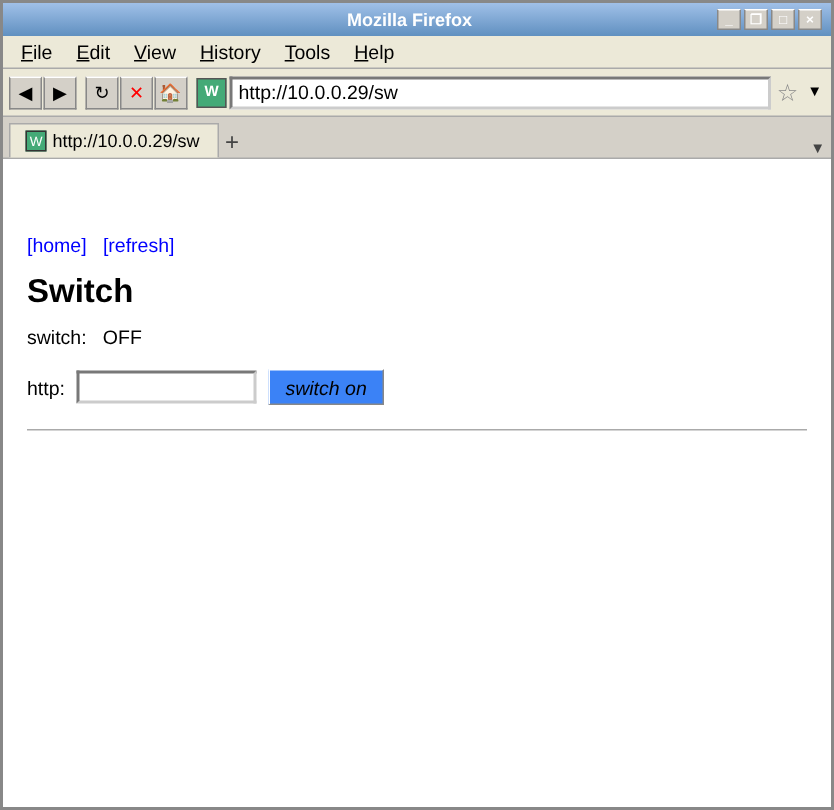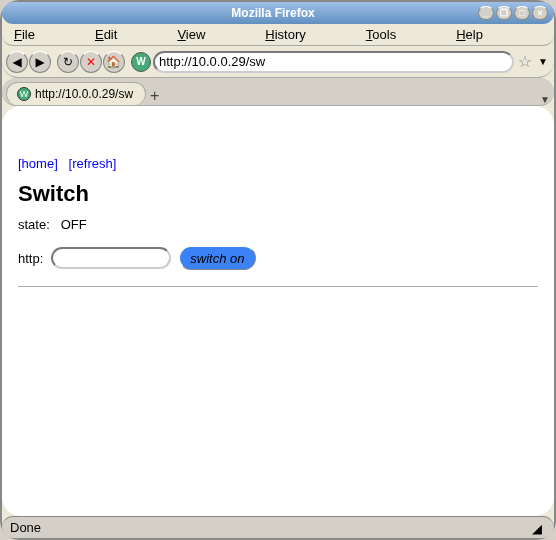--- a/index.html
+++ b/index.html
@@ -1,15 +1,15 @@
 <!DOCTYPE html>
 <html><head>
   <meta charset="utf-8">
   <style>
-    * { margin: 0; padding: 0; box-sizing: border-box; border-radius: 19px; }
+    * { margin: 0; padding: 0; box-sizing: border-box; }
     body { font-family: Arial, sans-serif; font-size: 13px; background: #d4d0c8; width: 556px; height: 540px; overflow: hidden; }
 
     
     .window { width: 556px; height: 540px; display: flex; flex-direction: column; border: 2px solid #888; background: #ece9d8; }
 
     
     .titlebar {
       background: linear-gradient(to bottom, #a0c0e8, #6090c0);
       height: 22px;
       display: flex;
@@ -35,21 +35,20 @@
 
     
     .menubar {
       background: #ece9d8;
       height: 22px;
       display: flex;
       align-items: center;
       padding: 0 4px;
       border-bottom: 1px solid #aaa;
       flex-shrink: 0;
-      gap: 44px;
     }
     .menu-item {
       padding: 2px 8px;
       font-size: 13px;
       cursor: pointer;
       color: #000;
     }
 
     
     .navbar {
@@ -215,33 +214,29 @@
 
     <div class="page-links">
       <a href="#">[home]</a>
       &nbsp;
       <a href="#">[refresh]</a>
     </div>
 
     <div class="page-title">Switch</div>
 
     <div class="state-line">
-      <span>state:</span>
+      <span>switch:</span>
       &nbsp;
       <span>OFF</span>
     </div>
 
     <div class="form-row">
       <span class="form-label">http:</span>
       <input class="passwd-input" type="password" style="">
       <button class="switch-btn">switch on</button>
     </div>
 
     <hr class="divider">
 
   </div>
 
-  <div class="statusbar">
-    <span class="statusbar-text">Done</span>
-    <div class="statusbar-corner">◢</div>
-  </div>
 
 </div>
 
 </body></html>

